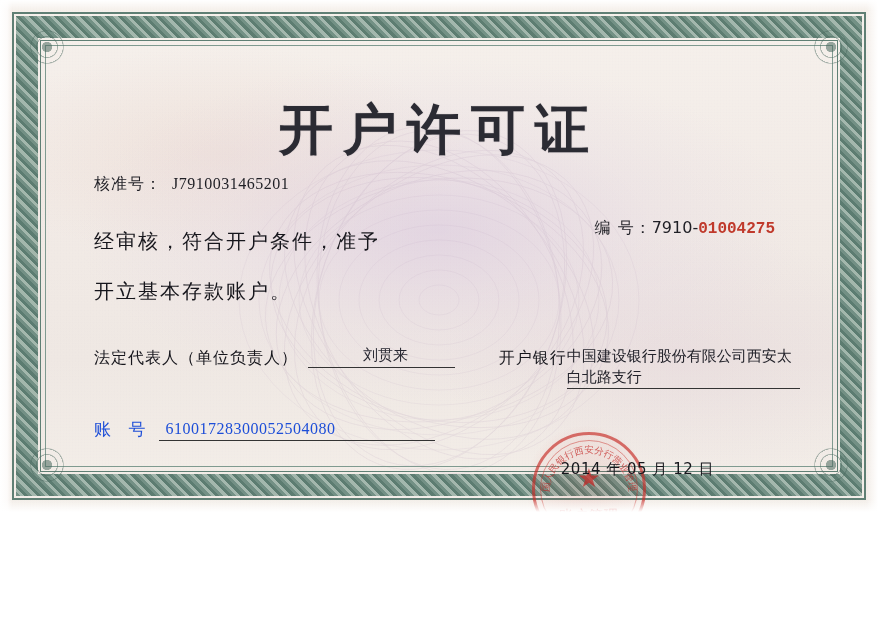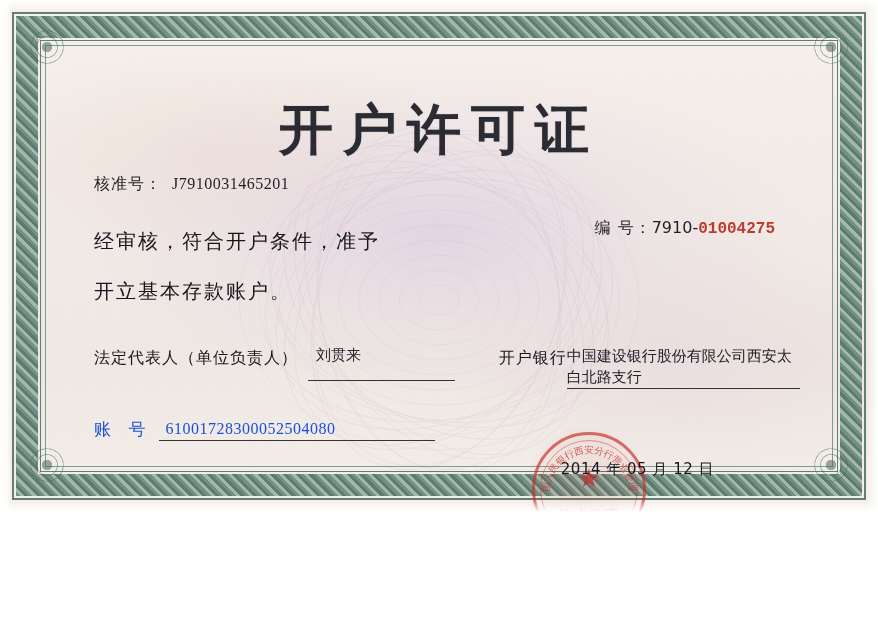--- a/index.html
+++ b/index.html
@@ -200,23 +200,23 @@
     display: flex;
     align-items: flex-start;
     white-space: nowrap;
   }
   .rep-label { letter-spacing: 1px; padding-top: 2px; }
   .rep-value {
     width: 150px;
     margin-left: 10px;
     border-bottom: 1px solid #333;
     font-size: 15px;
-    text-align: left;
+    text-align: center;
     padding-left: 8px;
-    padding-bottom: 15px;
+    padding-bottom: 2px;
     color: #2a2a33;
   }
   .bank-label {
     margin-left: 44px;
     letter-spacing: 1px;
     padding-top: 2px;
     font-family: Liberation Mono, monospace;
   }
   .bank-value {
     width: 252px;

